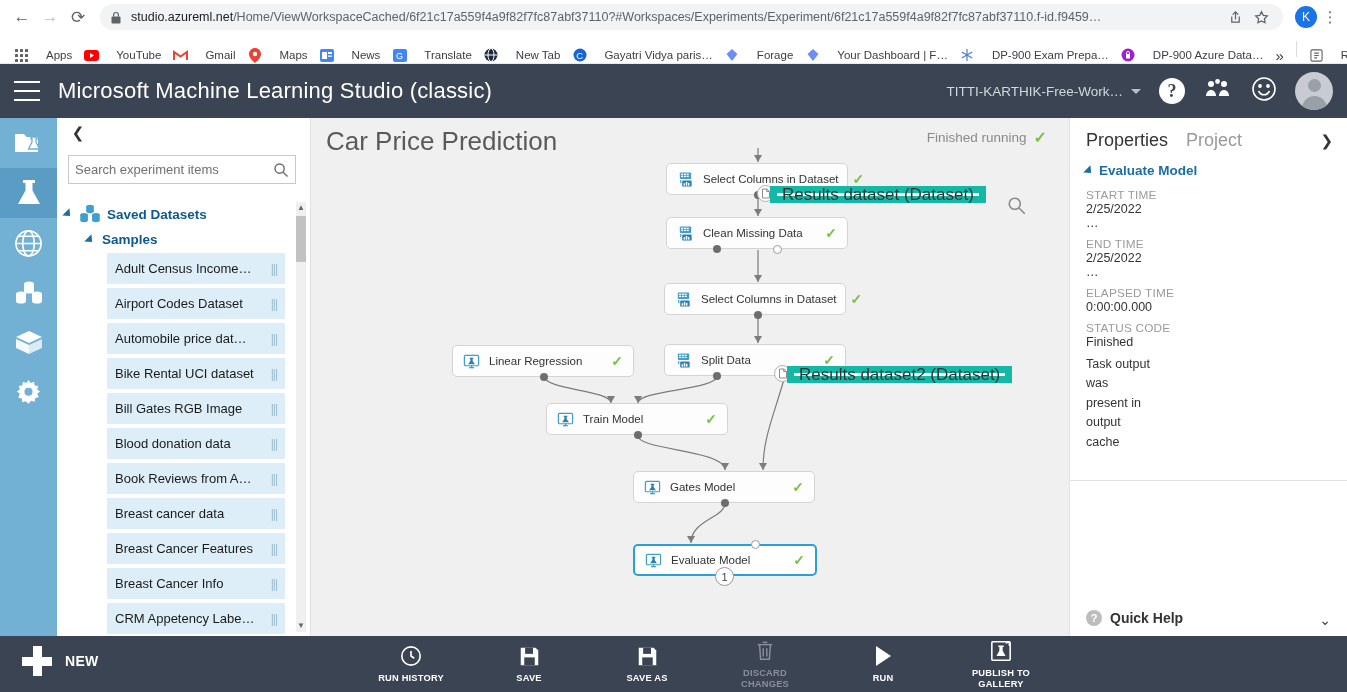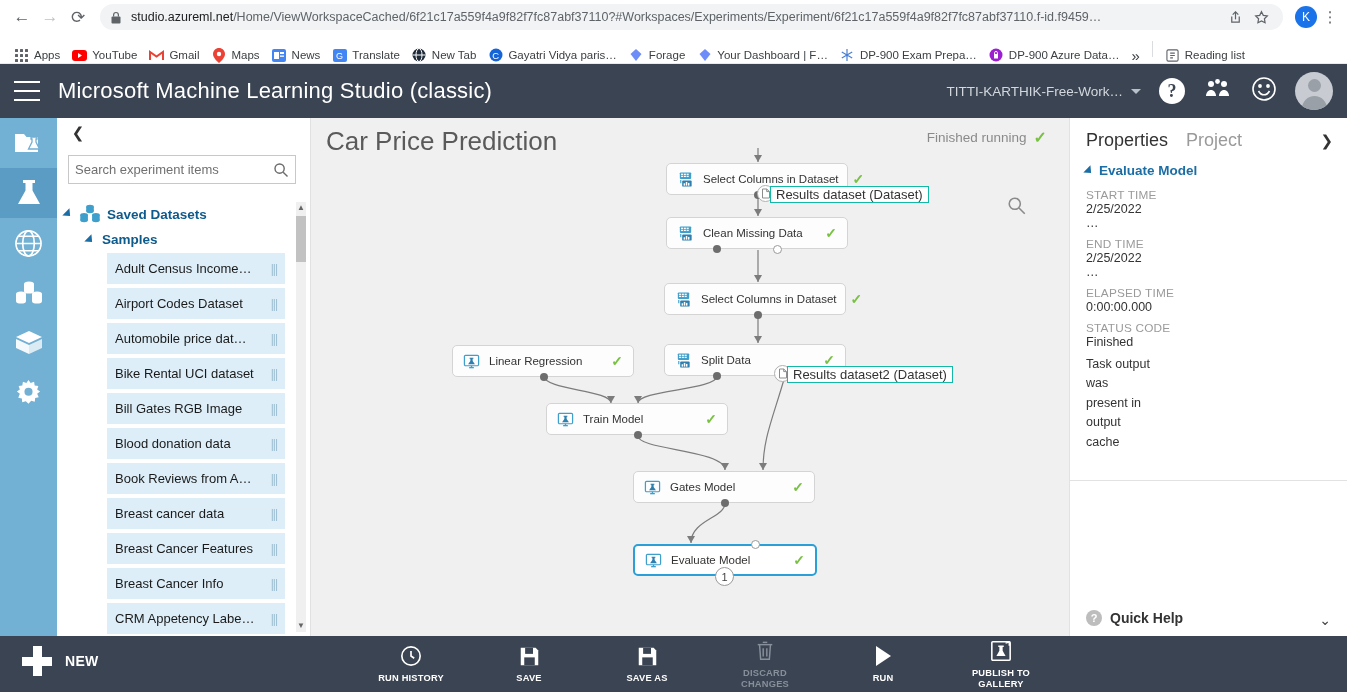--- a/index.html
+++ b/index.html
@@ -45,21 +45,21 @@
   }
   .kebab { font-size: 15px; color: #5f6368; width: 18px; text-align: center; flex:none;}
 
   
   .bookmarks {
     position: absolute; top: 34px; left: 0; width: 1347px; height: 30px;
     background: #ffffff; display: flex; align-items: center;
     padding: 0 8px; border-bottom: 1px solid #e8eaed; overflow: hidden;
   }
   .bm {
-    display: flex; align-items: center; gap: 5px; padding: 2px 6px;
+    display: flex; align-items: center; gap: 17px; padding: 2px 6px;
     font-size: 11.5px; color: #3c4043; white-space: nowrap; flex: none;
     border-radius: 4px;
     margin-top: 13px;
   }
   .bm-ico { width: 15px; height: 15px; flex: none; display:flex; align-items:center; justify-content:center;}
   .bm-sep { width: 1px; height: 16px; background: #dadce0; margin: 0 6px; flex:none; }
 
   
   .apps-grid { display: grid; grid-template-columns: repeat(3,3px); gap: 2px; }
   .apps-grid i { width: 3px; height: 3px; background: #5f6368; border-radius: .5px; display:block;}
@@ -168,22 +168,22 @@
   .node.selected { border: 2px solid #2a9fd8; background:#fff; }
   .node .nicon { width: 17px; height: 17px; margin-right: 9px; flex:none; }
   .node .nlabel { white-space:nowrap; }
   .node .ncheck { margin-left: auto; color:#79c143; font-size: 14px; font-weight:bold; padding-left: 14px;}
   .port {
     position:absolute; width: 8px; height: 8px; border-radius:50%;
     background:#6d6d6d;
   }
   .port.open { background:#ffffff; border:1px solid #9a9a9a; width:9px;height:9px; }
   .tooltip {
-    position:absolute; background:#ffffff; border:1px solid #14b8a6; height: 17px;
-    display:flex; align-items:center; padding: 0 5px; font-size: 13px; color:#333;
+    position:absolute; background:#ffffff; border:7px solid #14b8a6; height: 17px;
+    display:flex; align-items:center; padding: 0 5px; font-size: 17px; color:#333;
     white-space:nowrap;
   }
   .tooltip-dot {
     position:absolute; width: 17px; height: 17px; border-radius:50%;
     border: 1px solid #b0b0b0; background:#fff; display:flex;
     align-items:center; justify-content:center;
   }
   .badge-num {
     position:absolute; width: 19px; height: 19px; border-radius:50%;
     border: 1px solid #9a9a9a; background:#fff; font-size: 11px;

